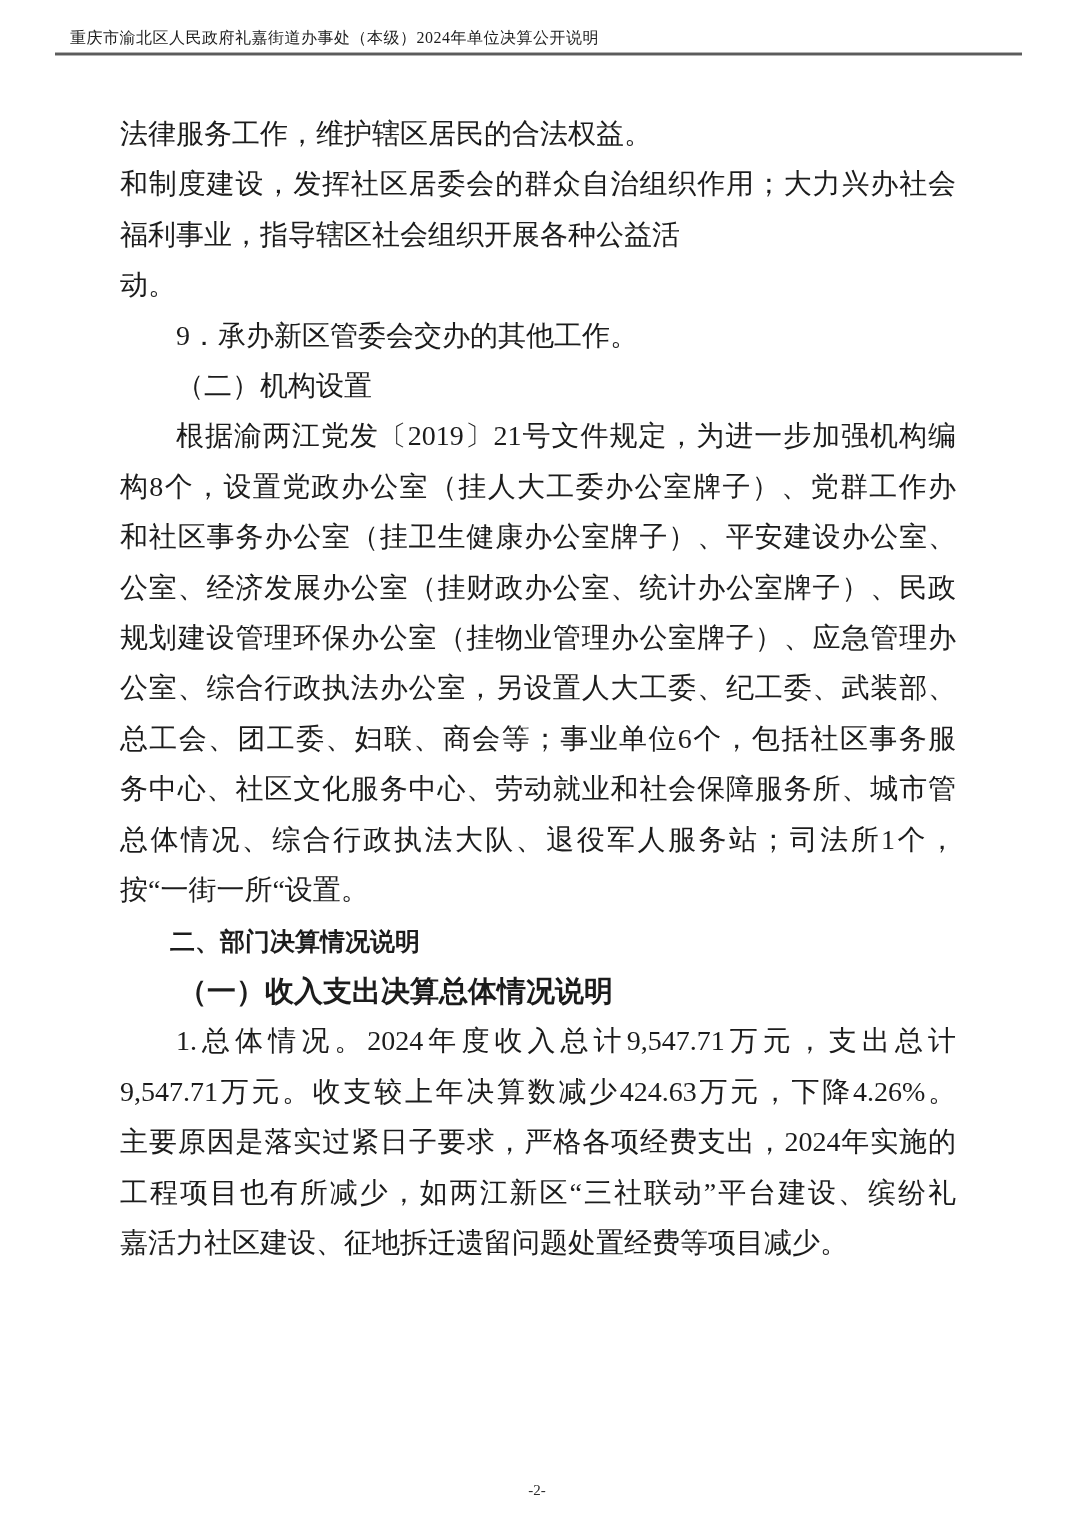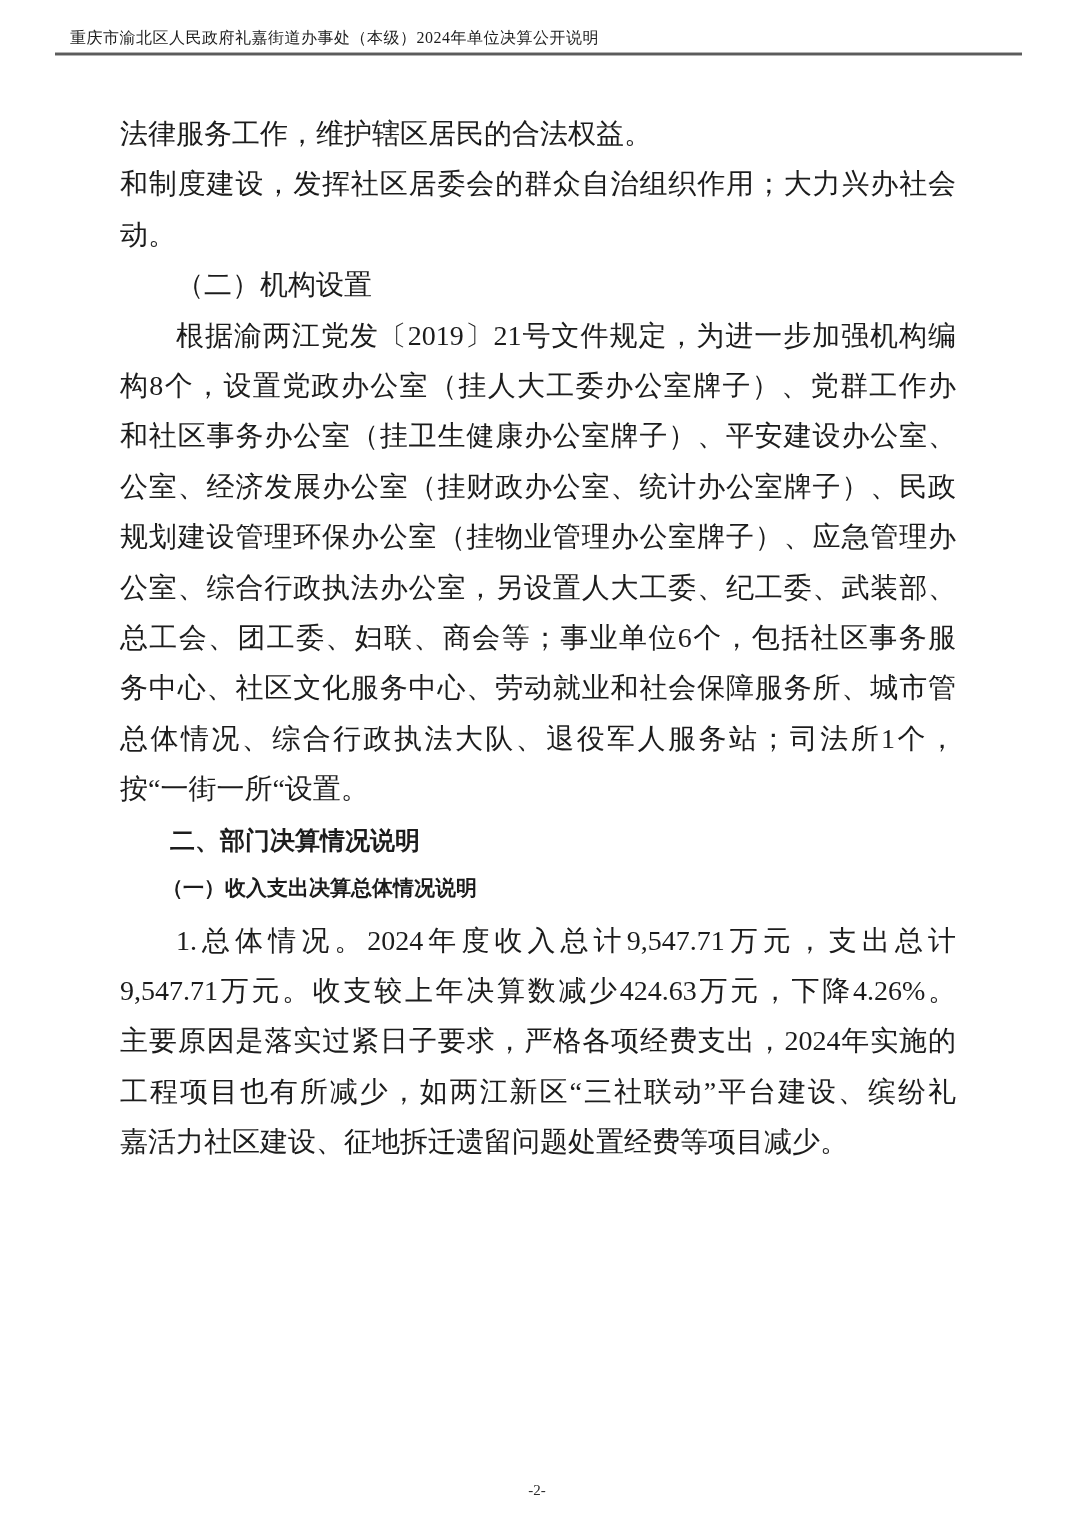--- a/index.html
+++ b/index.html
@@ -53,23 +53,23 @@
   .line.fill {
     text-align: justify;
     text-align-last: justify;
   }
   .line.heading-sans {
     font-family: "Liberation Sans", "DejaVu Sans", sans-serif;
     font-weight: bold;
     font-size: 25px;
   }
   .line.heading-serif {
-    font-family: Liberation Mono, monospace;
+    font-family: Liberation Serif, serif;
     font-weight: bold;
-    font-size: 21px;
+    font-size: 29px;
   }
   .footer {
     position: absolute;
     left: 0;
     top: 1482px;
     width: 1074px;
     text-align: center;
     font-size: 15px;
     color: #2a2a2a;
   }
@@ -80,21 +80,23 @@
 <div class="page">
 
   <div>
     <div class="header-title">重庆市渝北区人民政府礼嘉街道办事处（本级）2024年单位决算公开说明</div>
     <div class="header-rule"></div>
   </div>
 
   <div class="doc-body">
       <div class="line body">法律服务工作，维护辖区居民的合法权益。</div>
       <div class="line body fill">和制度建设，发挥社区居委会的群众自治组织作用；大力兴办社会</div>
+      <div class="line body">福利事业，指导辖区社会组织开展各种公益活</div>
       <div class="line body">动。</div>
+      <div class="line body indent">9．承办新区管委会交办的其他工作。</div>
       <div class="line body indent">（二）机构设置</div>
       <div class="line body indent fill">根据渝两江党发〔2019〕21号文件规定，为进一步加强机构编</div>
       <div class="line body fill">构8个，设置党政办公室（挂人大工委办公室牌子）、党群工作办</div>
       <div class="line body fill">和社区事务办公室（挂卫生健康办公室牌子）、平安建设办公室、</div>
       <div class="line body fill">公室、经济发展办公室（挂财政办公室、统计办公室牌子）、民政</div>
       <div class="line body fill">规划建设管理环保办公室（挂物业管理办公室牌子）、应急管理办</div>
       <div class="line body fill">公室、综合行政执法办公室，另设置人大工委、纪工委、武装部、</div>
       <div class="line body fill">总工会、团工委、妇联、商会等；事业单位6个，包括社区事务服</div>
       <div class="line body fill">务中心、社区文化服务中心、劳动就业和社会保障服务所、城市管</div>
       <div class="line body fill">总体情况、综合行政执法大队、退役军人服务站；司法所1个，</div>

